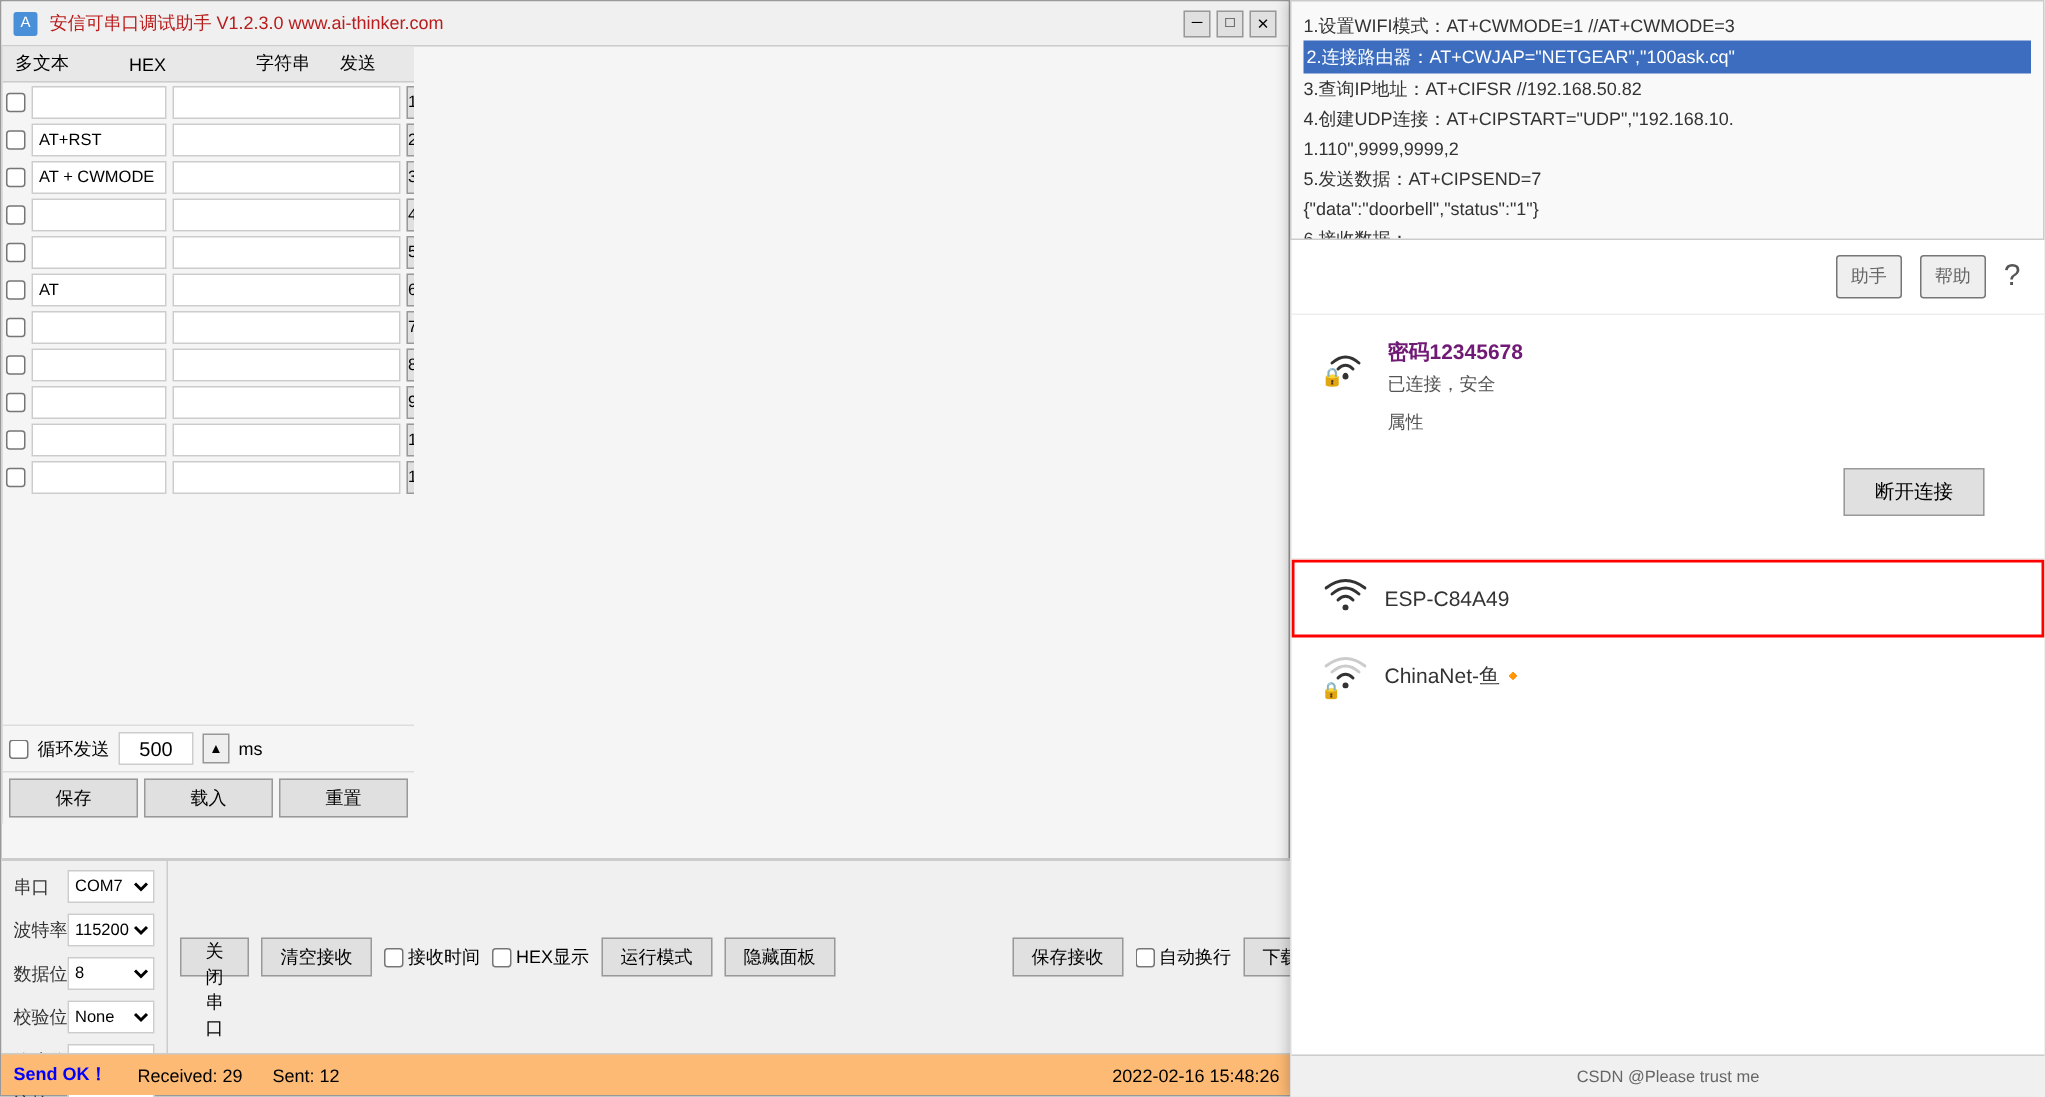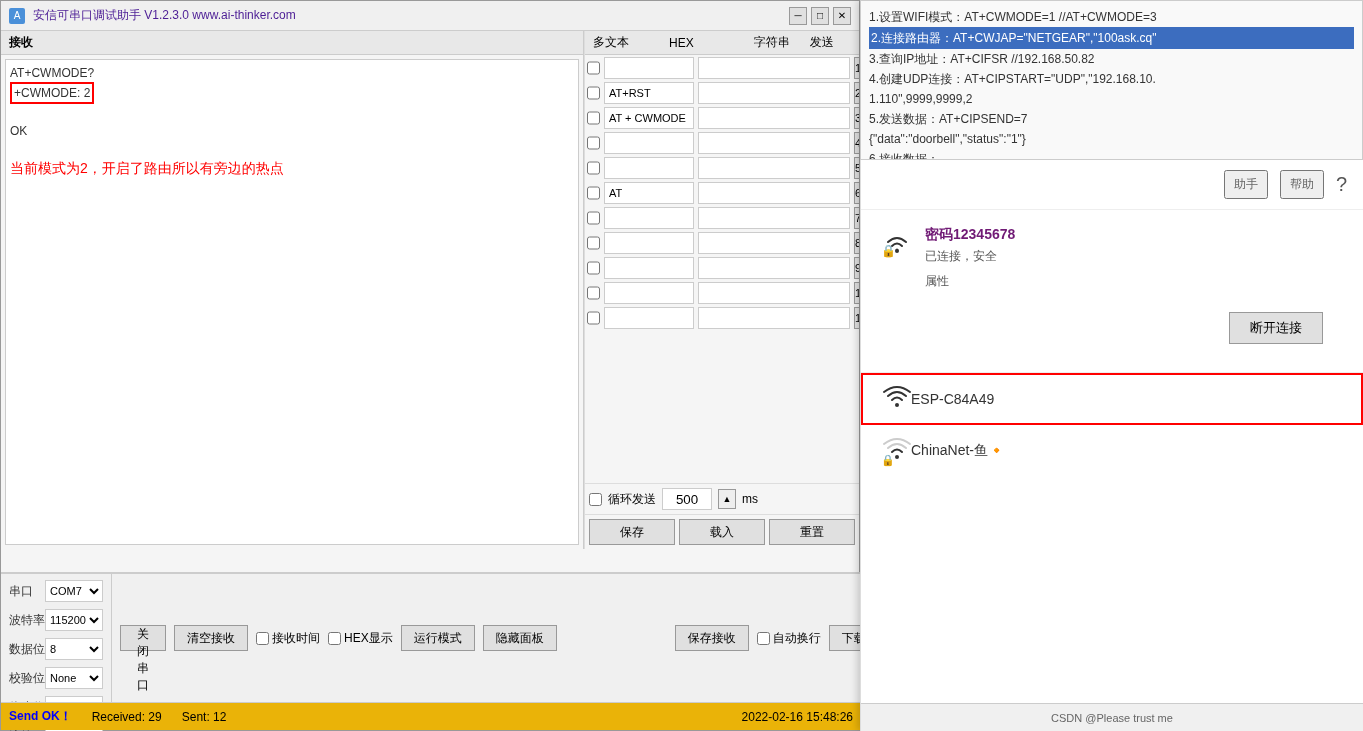--- a/index.html
+++ b/index.html
@@ -29,21 +29,21 @@
       align-items: center;
       gap: 8px;
     }
     .title-bar-icon {
       width: 16px; height: 16px;
       background: #4a90d9;
       border-radius: 2px;
       display: flex; align-items: center; justify-content: center;
       color: white; font-size: 10px;
     }
-    .title-bar-text { font-size: 12px; color: #4c1d95; }
+    .title-bar-text { font-size: 12px; color: #b91c1c; }
     .title-bar-controls { display: flex; gap: 4px; }
     .title-btn {
       width: 18px; height: 18px;
       border: 1px solid #999;
       background: #e0e0e0;
       cursor: pointer;
       display: flex; align-items: center; justify-content: center;
       font-size: 10px;
     }
     .panel-header {
@@ -97,21 +97,21 @@
     }
     .loop-input {
       width: 50px; height: 22px;
       border: 1px solid #ccc;
       text-align: center;
     }
 
     
     .status-bar {
       height: 28px;
-      background: #eab308;
+      background: #fdba74;
       border-top: 1px solid #ccc;
       display: flex;
       align-items: center;
       padding: 0 8px;
       gap: 20px;
       font-size: 12px;
     }
     .status-ok { color: blue; font-weight: bold; }
     .label-row {
       display: flex;
@@ -264,21 +264,21 @@
     .wifi-list {
       flex: 1;
       overflow-y: auto;
     }
     .wifi-item {
       display: flex;
       align-items: center;
       padding: 10px 20px;
       cursor: pointer;
       border: 2px solid transparent;
-      gap: 0;
+      gap: 12px;
     }
     .wifi-item.highlighted { border: 2px solid red; }
     .wifi-name { font-size: 14px; color: #333; flex: 1; }
 
     
     .receive-area::-webkit-scrollbar { width: 8px; }
     .receive-area::-webkit-scrollbar-thumb { background: #ccc; }
 
     .send-btn-main {
       height: 26px;
@@ -304,34 +304,20 @@
     </div>
     <div class="title-bar-controls">
       <button class="title-btn">─</button>
       <button class="title-btn">□</button>
       <button class="title-btn">✕</button>
     </div>
   </div>
 
   <div style="display:flex; height: calc(731px - 30px - 155px - 28px); position:relative;">
 
-    <div style="flex:1; display:flex; flex-direction:column; border-right:1px solid #ccc;">
-      <div class="panel-header">
-        <span>接收</span>
-      </div>
-      <div class="receive-area">
-        <div class="receive-line">AT+CWMODE?</div>
-        <div class="receive-line">
-          <span class="receive-highlight">+CWMODE: 2</span>
-        </div>
-        <div class="receive-line">&nbsp;</div>
-        <div class="receive-line">OK</div>
-        <div class="receive-red">当前模式为2，开启了路由所以有旁边的热点</div>
-      </div>
-    </div>
 
     <div style="width:275px; display:flex; flex-direction:column; border-left:1px solid #ddd;">
       <div style="background:#e8e8e8; border-bottom:1px solid #ccc; padding:3px 8px; display:flex; gap:20px; align-items:center;">
         <span>多文本</span>
         <span style="margin-left:20px;">HEX</span>
         <span style="margin-left:40px;">字符串</span>
         <span>发送</span>
       </div>
       <div style="flex:1; overflow-y:auto; padding:2px;">
 

